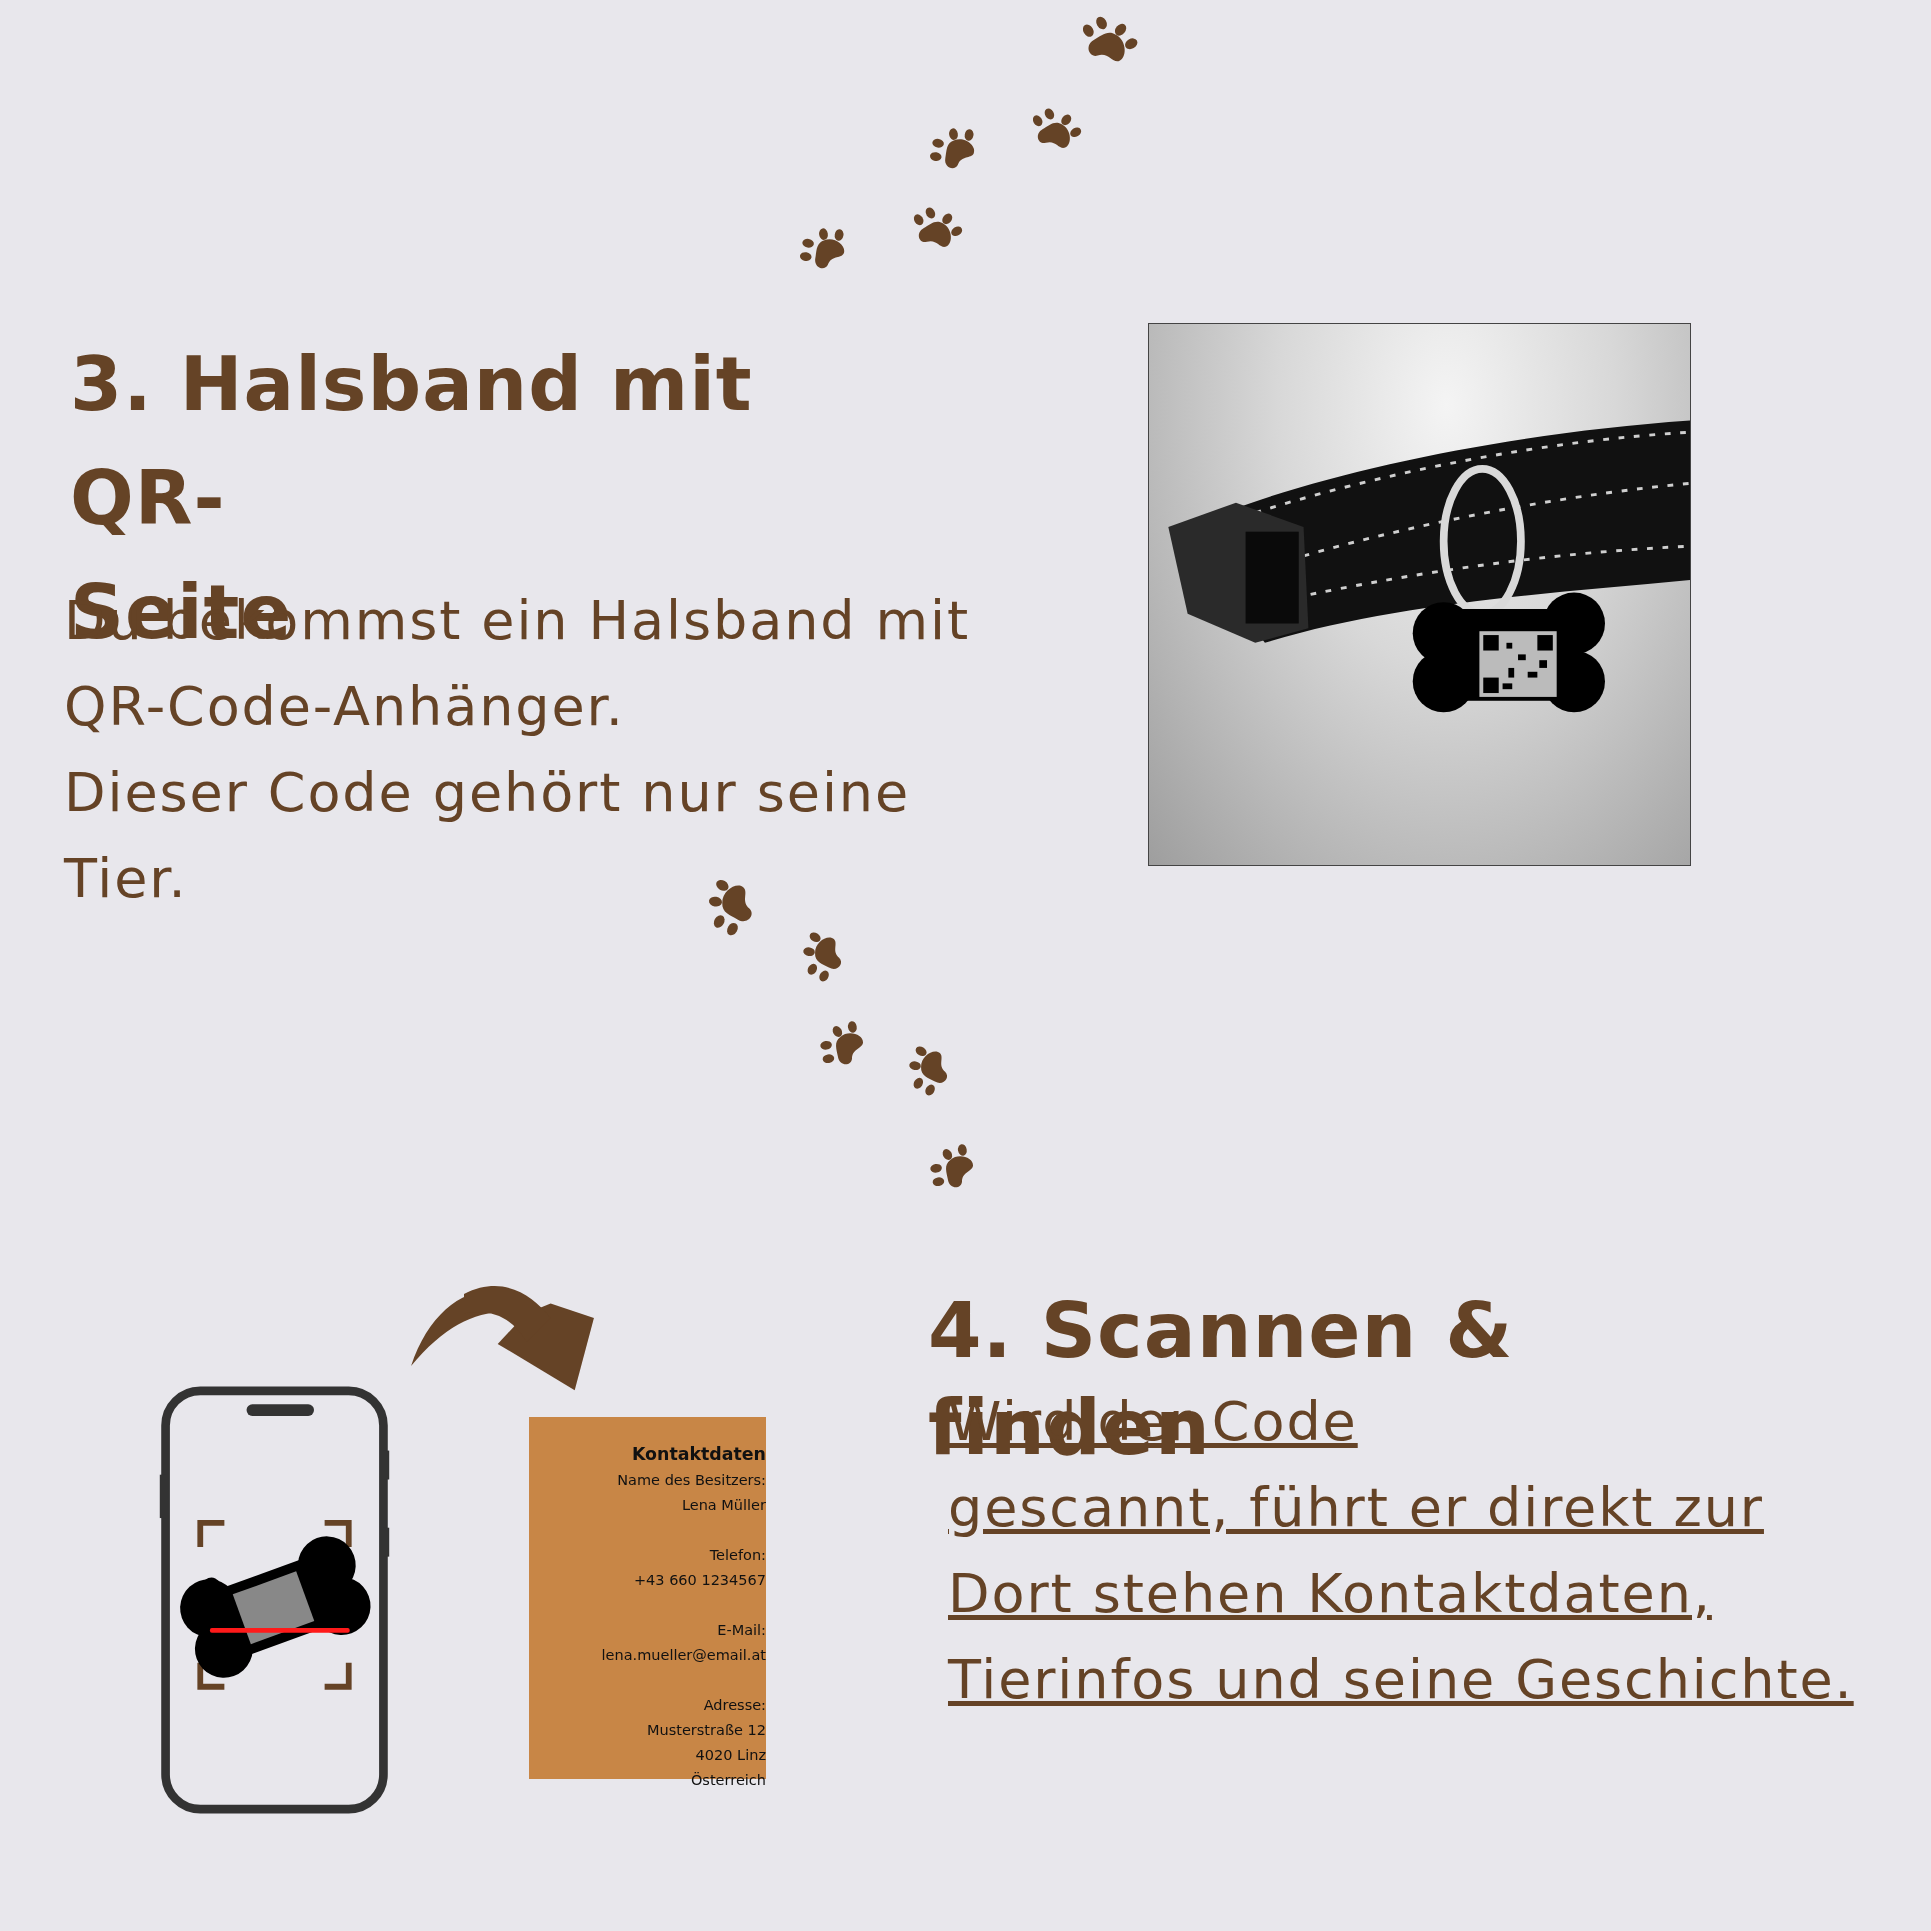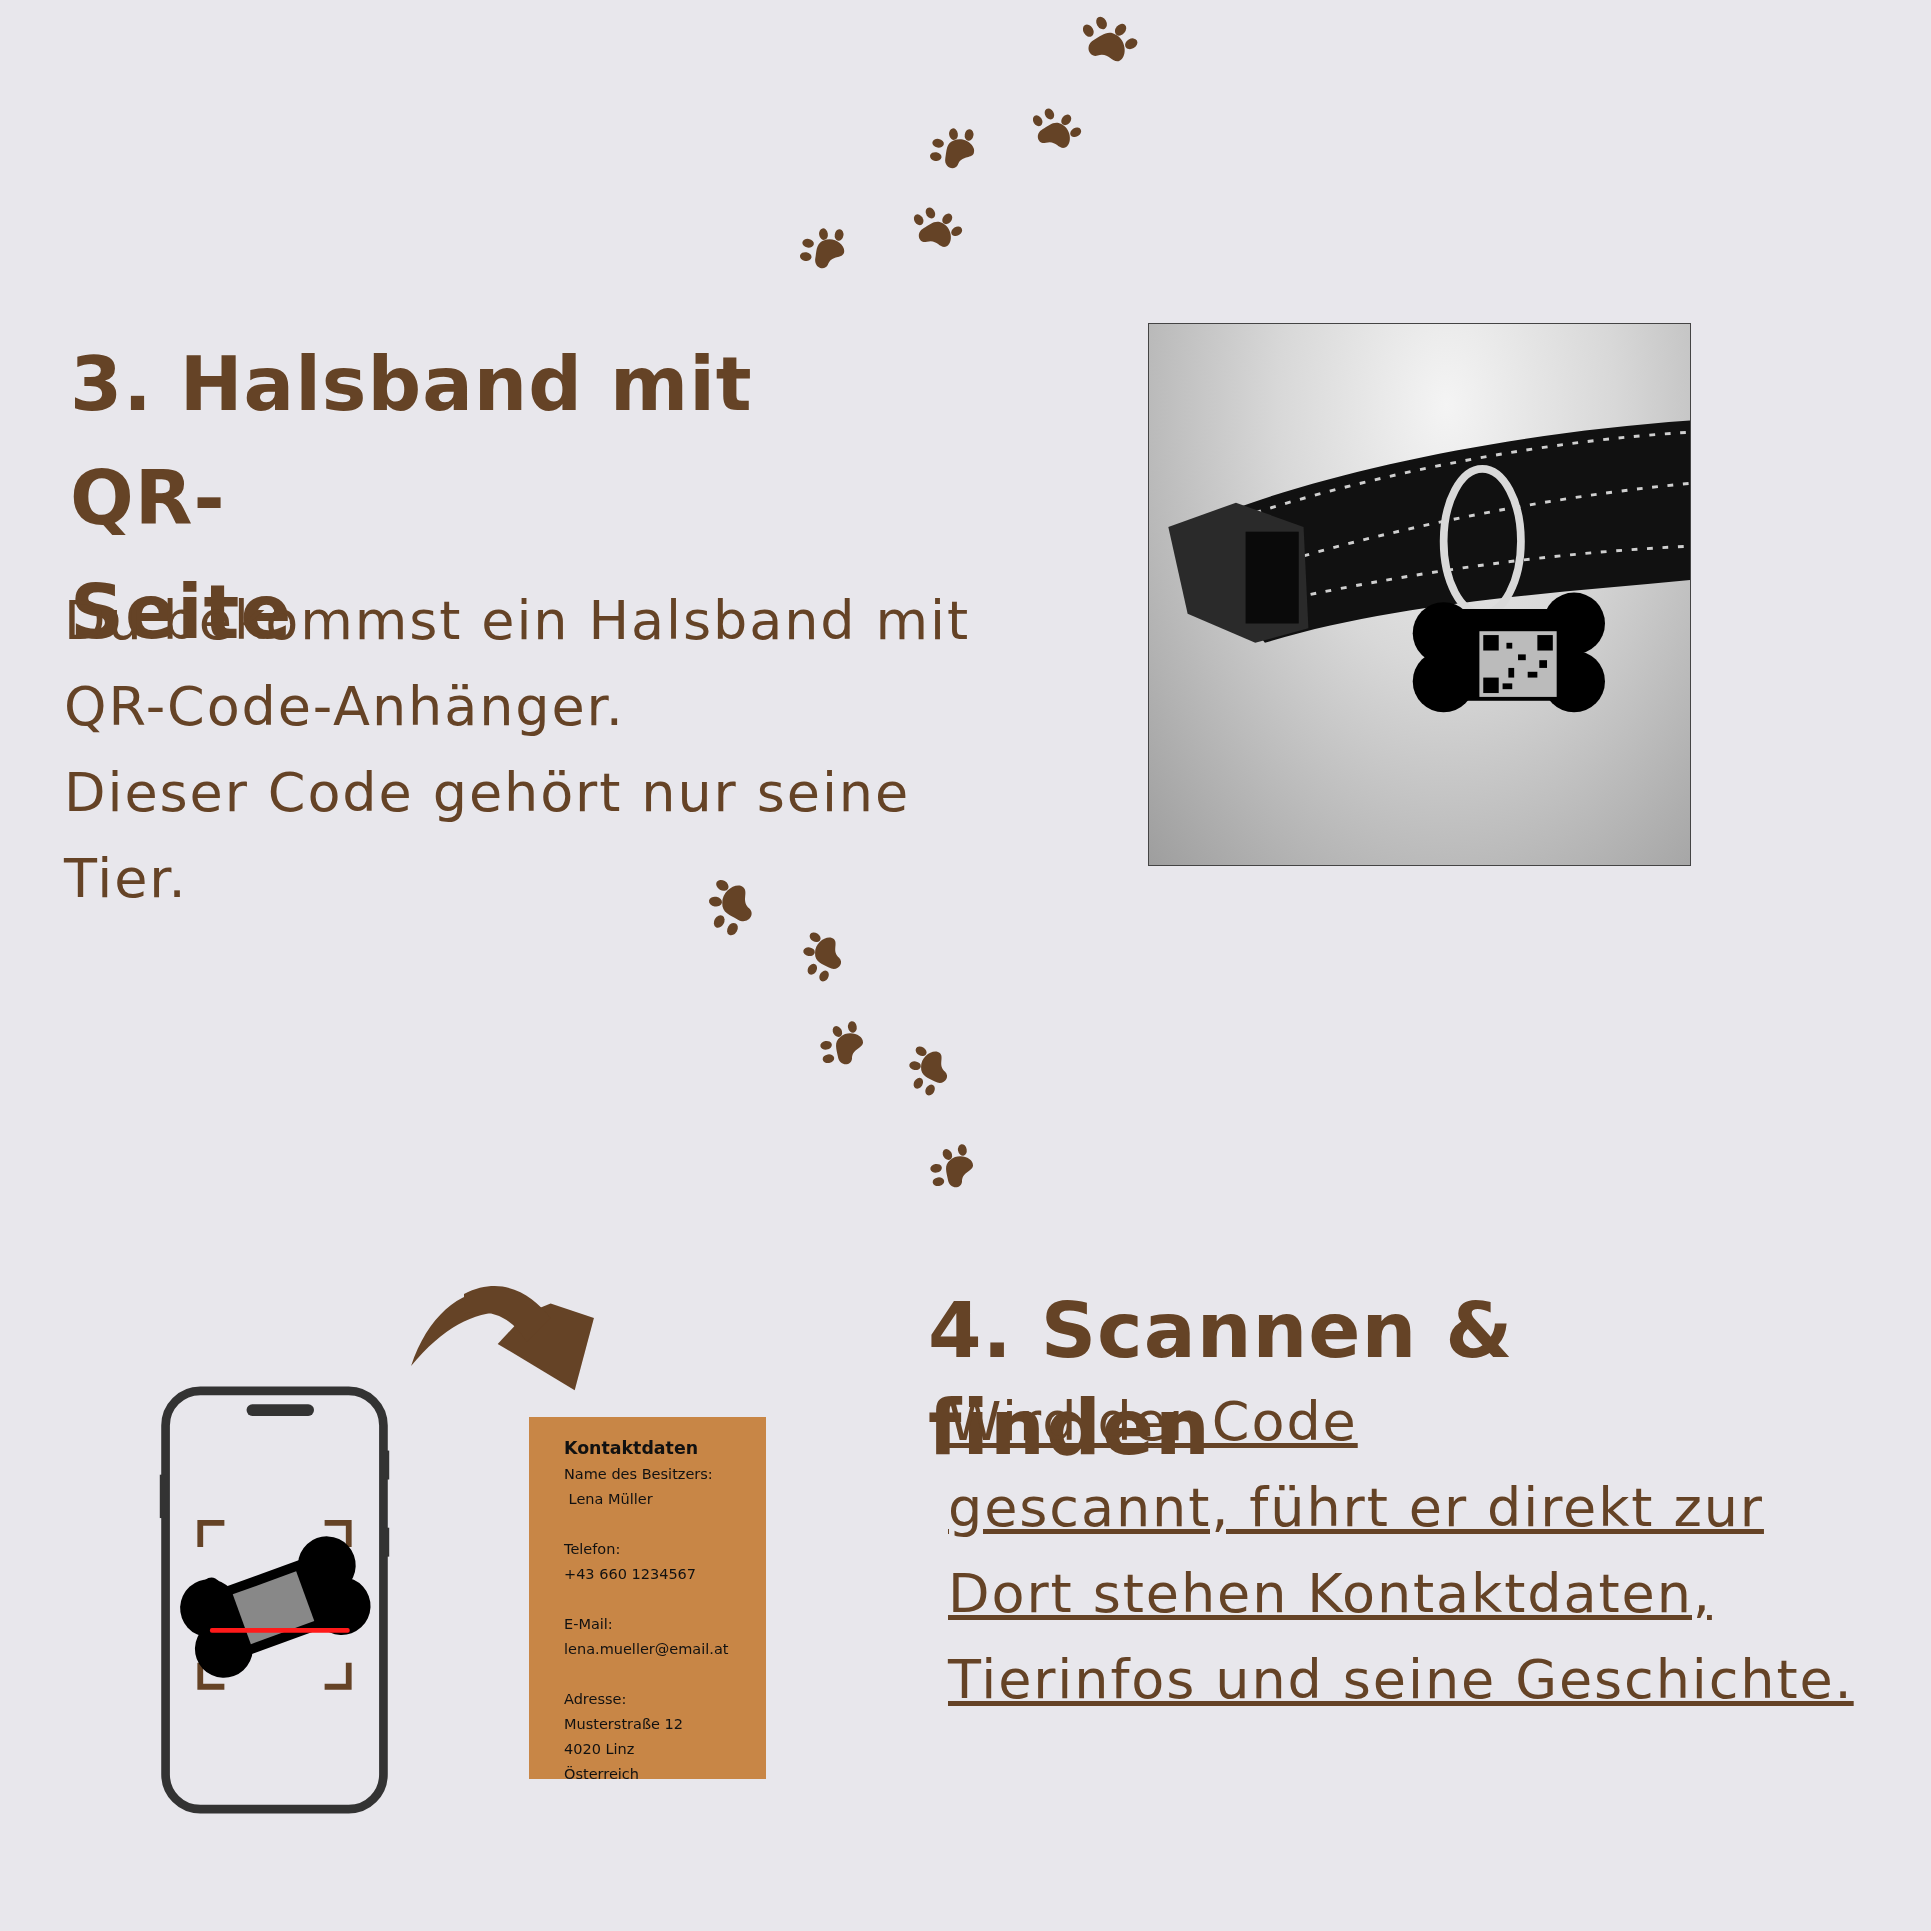--- a/index.html
+++ b/index.html
@@ -27,21 +27,22 @@
     border:1px solid #444;
     background: radial-gradient(ellipse at 55% 15%, #f4f4f4 0%, #d8d8d8 40%, #9e9e9e 100%);
     overflow:hidden;
   }
   .card {
     left:529px; top:1417px; width:237px; height:362px;
     background:#c88646;
     color:#111;
     font-family:"DejaVu Sans", sans-serif;
     box-sizing:border-box;
-    padding:18px 0 0 35px;
+    padding:24px 0 0 35px;
+    text-align:right;
   }
   .card .title { font-weight:bold; font-size:17.4px; line-height:27px; }
   .card .line { font-size:14.5px; line-height:25px; white-space:nowrap; }
   .card .gap { height:25px; }
   .paw { position:absolute; width:62px; height:62px; }
 </style>
 </head>
 <body>
 
 <svg width="0" height="0" style="position:absolute">

